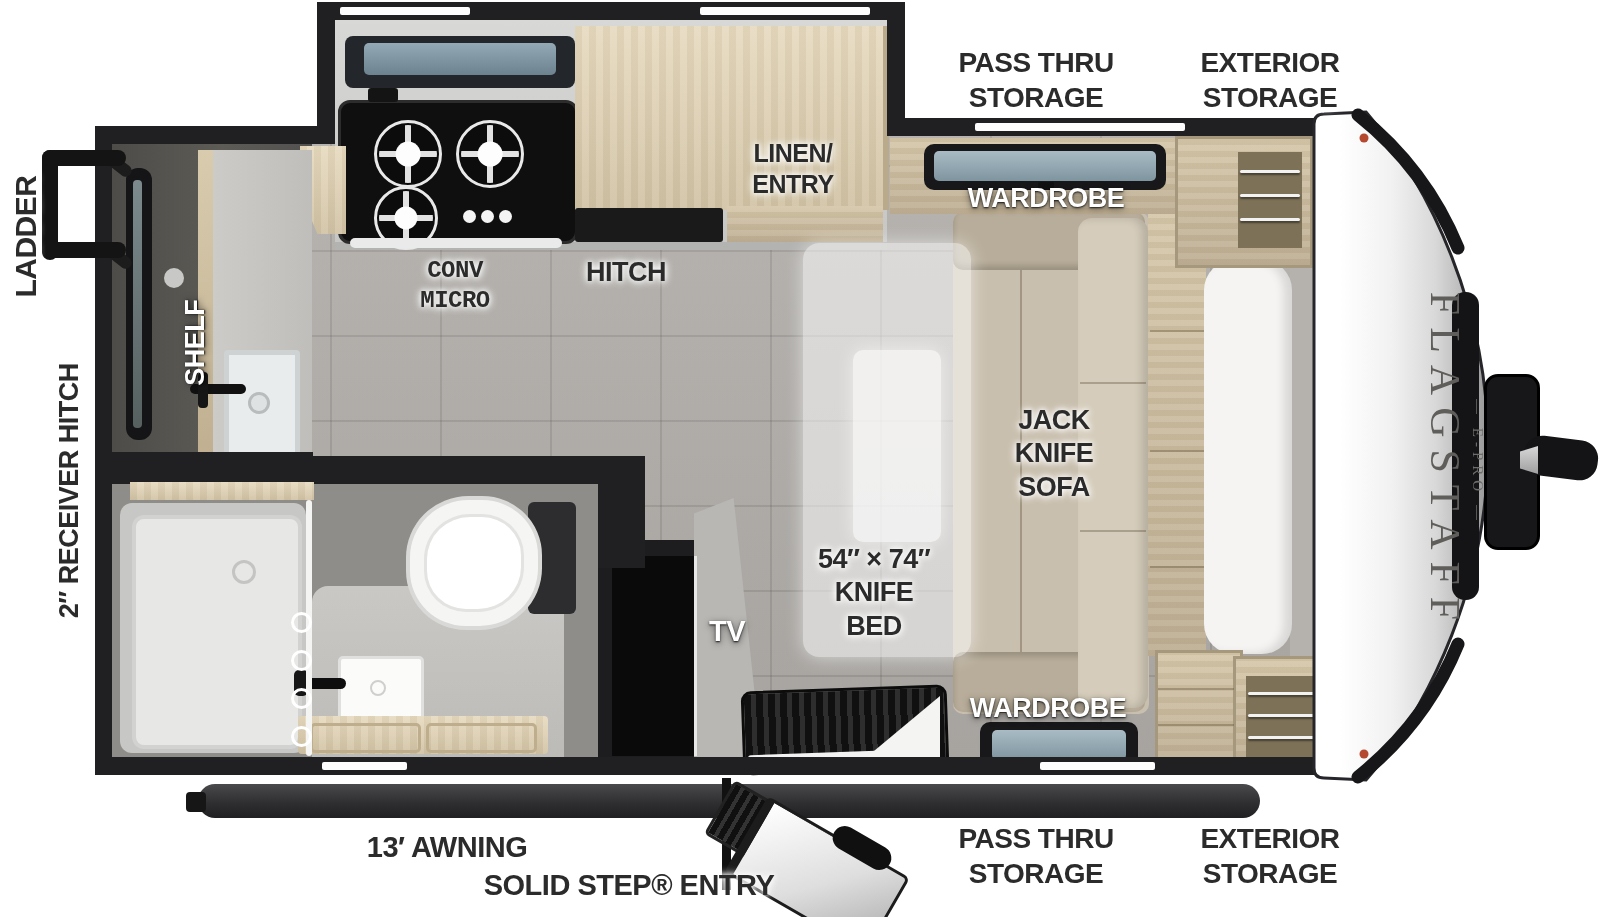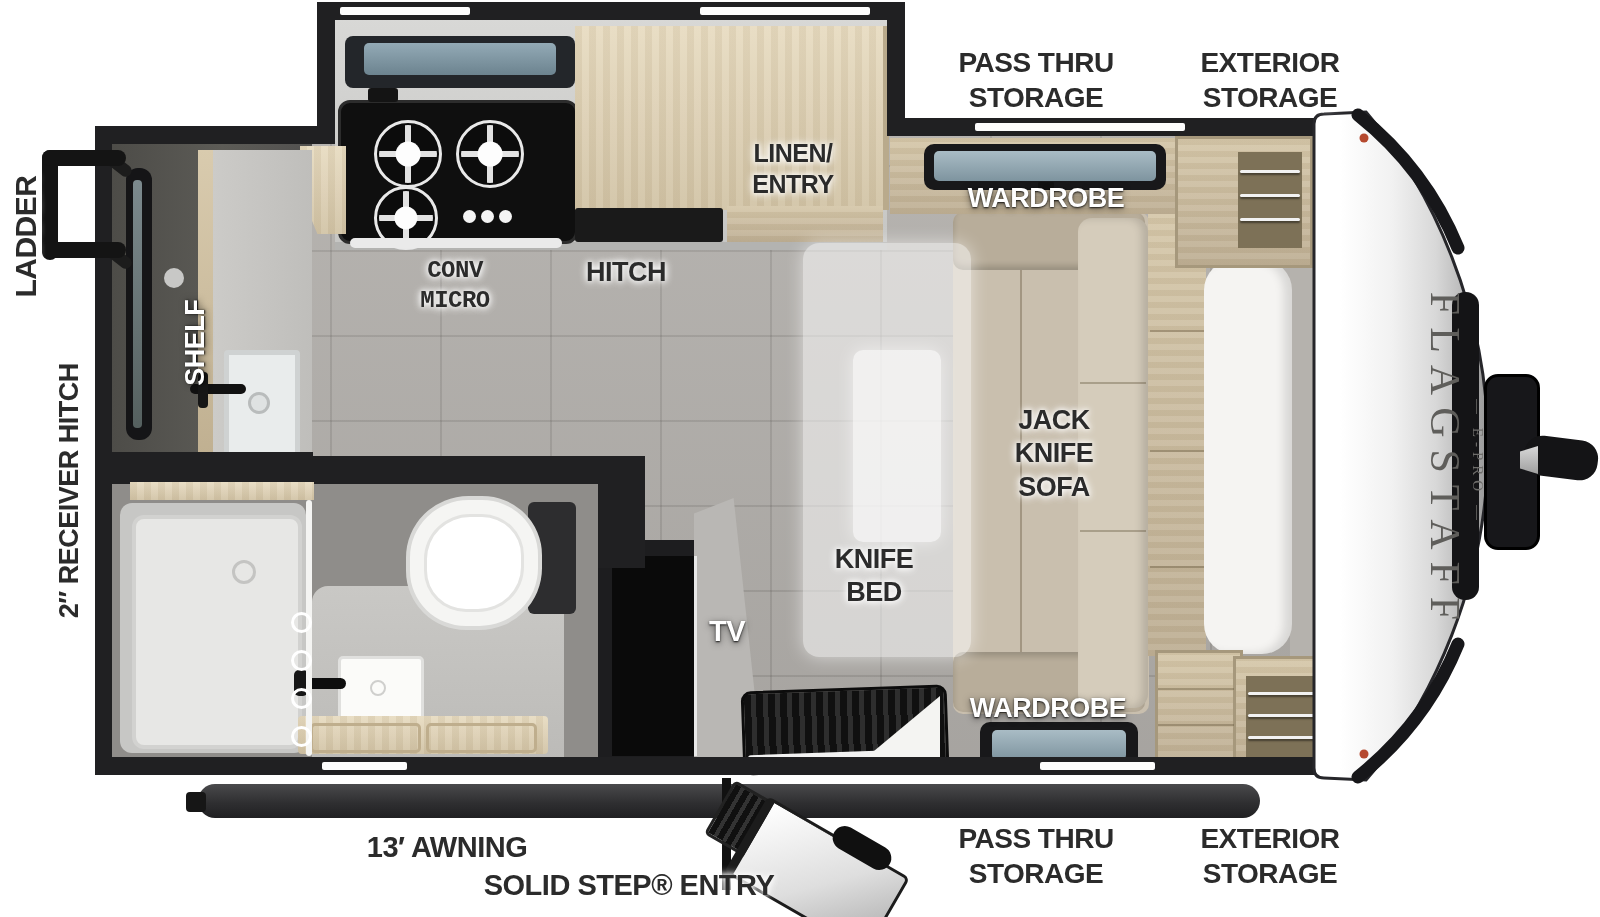--- a/index.html
+++ b/index.html
@@ -234,20 +234,21 @@
     <span class="ln">LINEN/</span>
     <span class="ln">ENTRY</span>
   </div>
   <div class="lbl white" style="left:946px;top:182px;width:200px;font-size:27px;">WARDROBE</div>
   <div class="lbl" style="left:984px;top:404px;width:140px;font-size:27px;">
     <span class="ln">JACK</span>
     <span class="ln">KNIFE</span>
     <span class="ln">SOFA</span>
   </div>
   <div class="lbl" style="left:774px;top:543px;width:200px;font-size:27px;">
+    <span class="ln">54″ × 74″</span>
     <span class="ln">KNIFE</span>
     <span class="ln">BED</span>
   </div>
   <div class="lbl white" style="left:687px;top:614px;width:80px;font-size:29px;">TV</div>
   <div class="lbl white" style="left:948px;top:692px;width:200px;font-size:27px;">WARDROBE</div>
   <div class="lbl" style="left:347px;top:830px;width:200px;font-size:29px;">13′ AWNING</div>
   <div class="lbl" style="left:469px;top:868px;width:320px;font-size:29px;">SOLID STEP® ENTRY</div>
   <div class="lbl" style="left:946px;top:822px;width:180px;font-size:28px;">
     <span class="ln">PASS THRU</span>
     <span class="ln">STORAGE</span>

